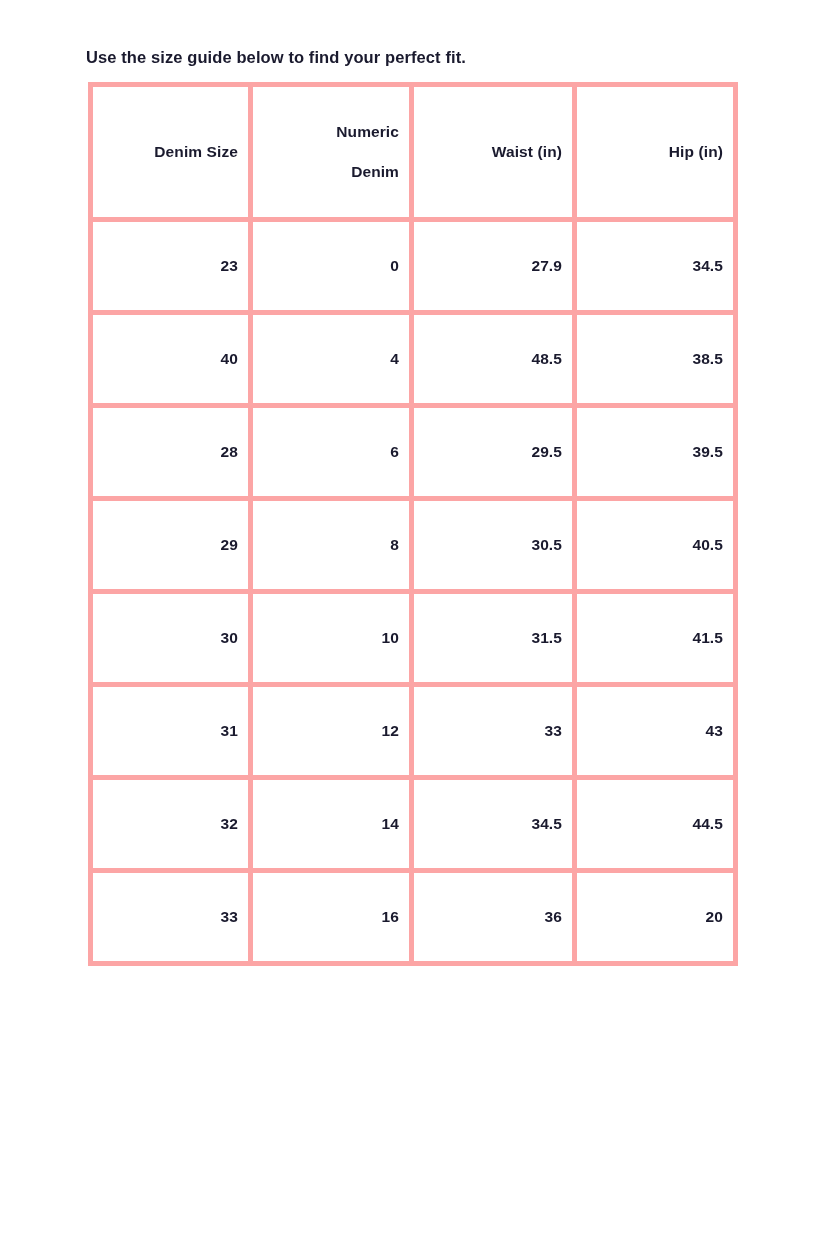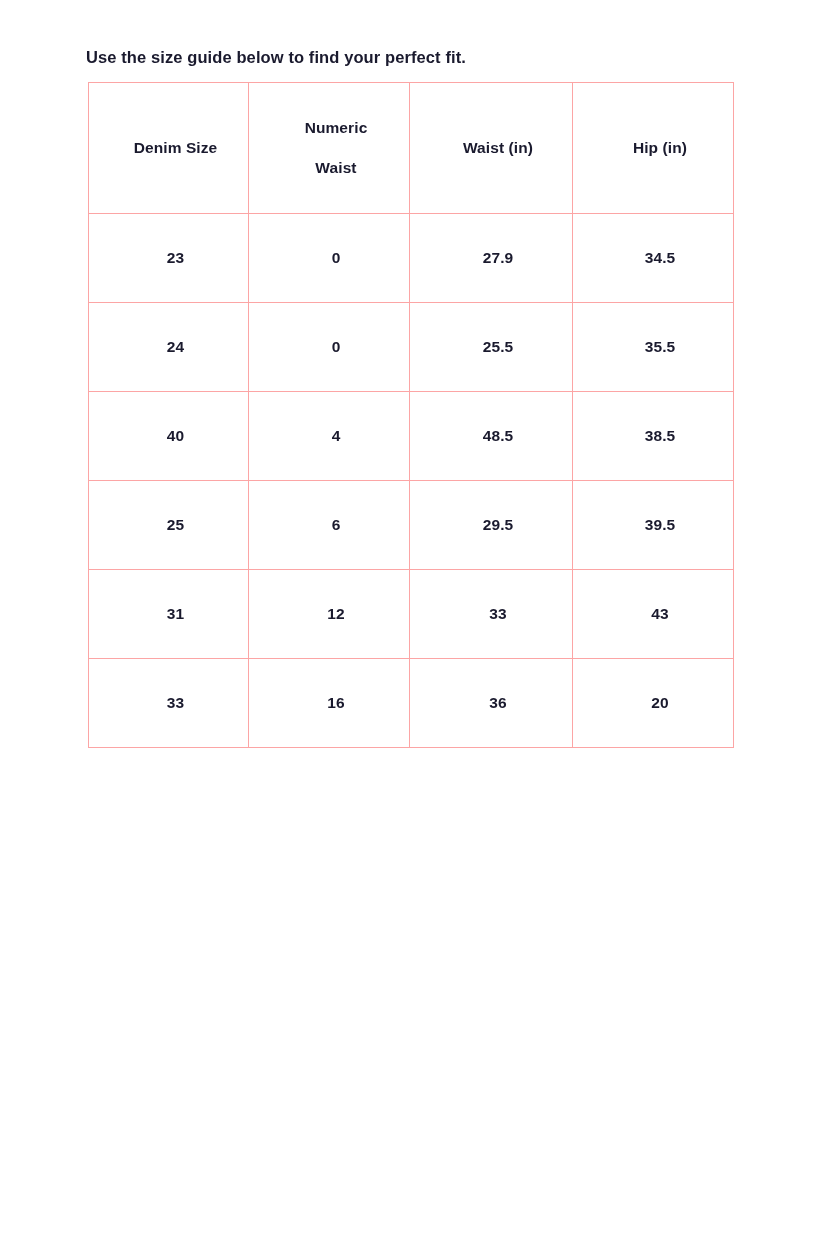--- a/index.html
+++ b/index.html
@@ -38,22 +38,22 @@
     top: 82px;
     width: 645px;
   }
   table.size-table {
     border-collapse: collapse;
     width: 645px;
     table-layout: fixed;
   }
   table.size-table th,
   table.size-table td {
-    border: 1px solid #fca5a5;
-    text-align: center;
+    border: 5px solid #fca5a5;
+    text-align: right;
     vertical-align: middle;
     padding: 0 10px 0 24px;
     font-size: 15.5px;
     font-weight: 600;
     color: #1a1a2e;
     letter-spacing: 0.1px;
   }
   table.size-table thead th {
     height: 130px;
     line-height: 40px;
@@ -83,60 +83,72 @@
           <col class="c3">
           <col class="c4">
       </colgroup>
       <thead>
         <tr>
           <th>
             <span class="hdr-line">Denim Size</span>
           </th>
           <th>
             <span class="hdr-line">Numeric</span>
-            <span class="hdr-line">Waist</span>
+            <span class="hdr-line">Denim</span>
           </th>
           <th>
             <span class="hdr-line">Waist (in)</span>
           </th>
           <th>
             <span class="hdr-line">Hip (in)</span>
           </th>
         </tr>
       </thead>
       <tbody>
         <tr>
           <td>23</td>
           <td>0</td>
           <td>27.9</td>
           <td>34.5</td>
         </tr>
         <tr>
-          <td>24</td>
-          <td>0</td>
-          <td>25.5</td>
-          <td>35.5</td>
-        </tr>
-        <tr>
           <td>40</td>
           <td>4</td>
           <td>48.5</td>
           <td>38.5</td>
         </tr>
         <tr>
-          <td>25</td>
+          <td>28</td>
           <td>6</td>
           <td>29.5</td>
           <td>39.5</td>
+        </tr>
+        <tr>
+          <td>29</td>
+          <td>8</td>
+          <td>30.5</td>
+          <td>40.5</td>
+        </tr>
+        <tr>
+          <td>30</td>
+          <td>10</td>
+          <td>31.5</td>
+          <td>41.5</td>
         </tr>
         <tr>
           <td>31</td>
           <td>12</td>
           <td>33</td>
           <td>43</td>
+        </tr>
+        <tr>
+          <td>32</td>
+          <td>14</td>
+          <td>34.5</td>
+          <td>44.5</td>
         </tr>
         <tr>
           <td>33</td>
           <td>16</td>
           <td>36</td>
           <td>20</td>
         </tr>
       </tbody>
     </table>
   </div>

